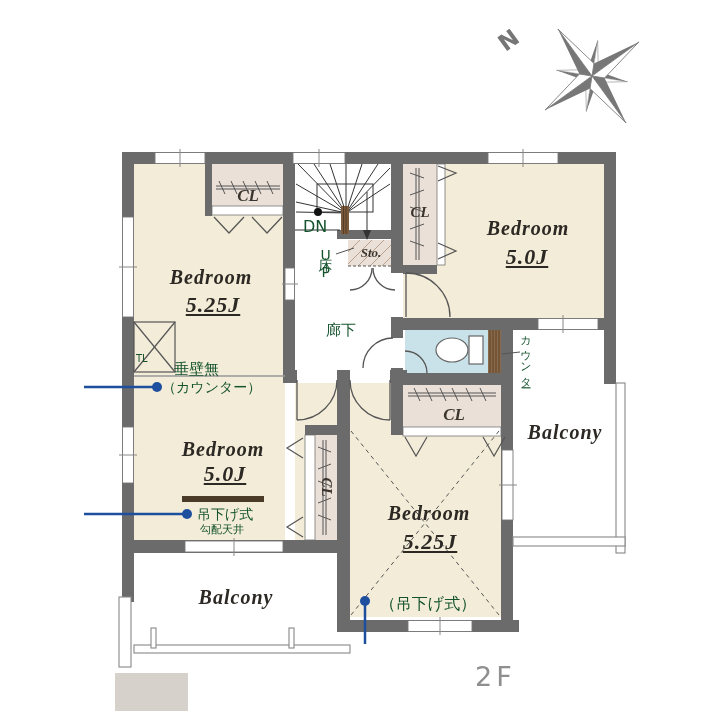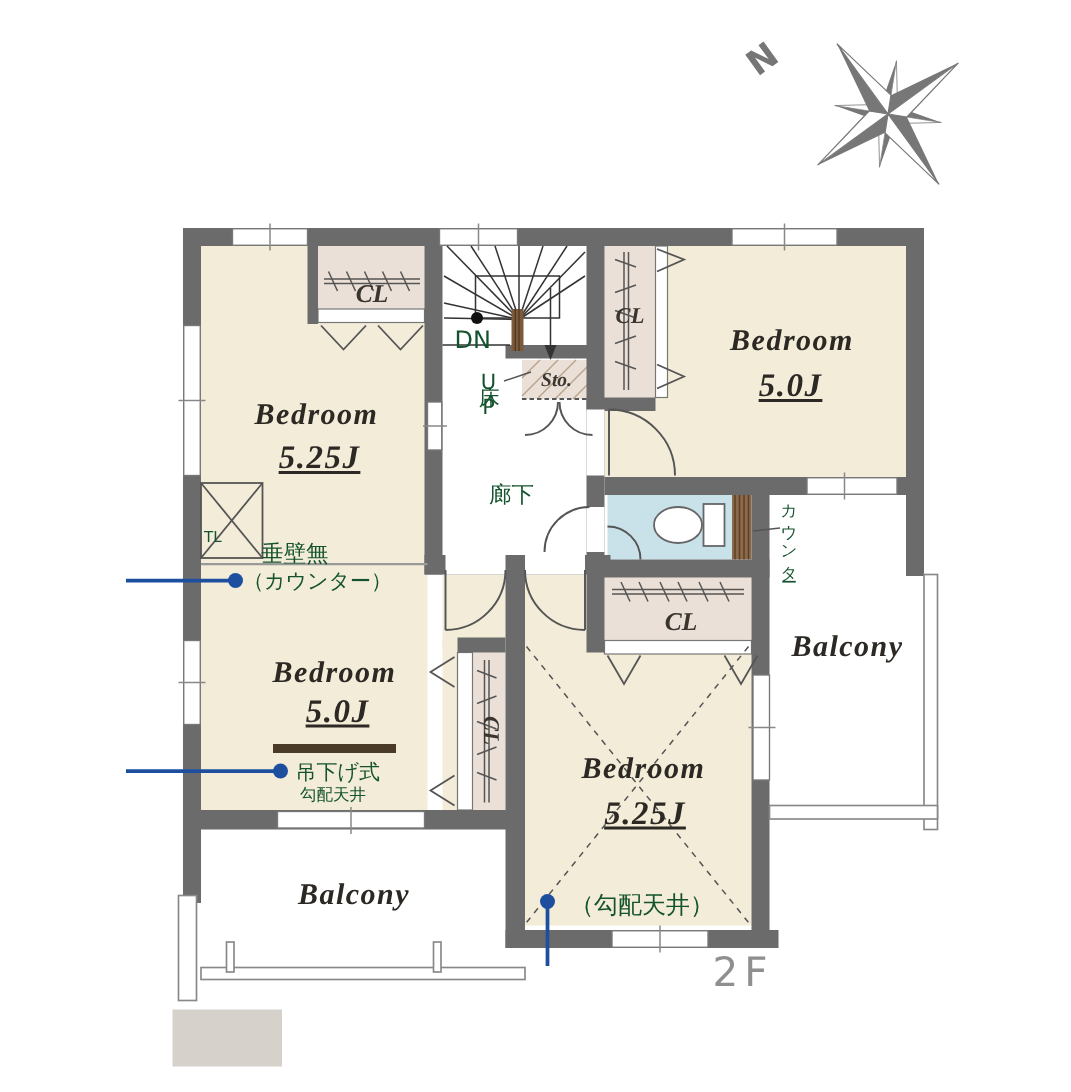--- a/index.html
+++ b/index.html
@@ -19,21 +19,21 @@
        font-size:13px;color:#3a352f;}
   .jp{color:#14532d;}
   .jp16{font-size:16px;}
   .jp15{font-size:15px;}
   .jp14{font-size:14px;}
   .jp13{font-size:10px;}
   .jp11{font-size:11px;}
   .vert-up{writing-mode:vertical-rl;text-orientation:upright;line-height:1.05;letter-spacing:1px;}
   .vert-mx{writing-mode:vertical-rl;line-height:1.0;letter-spacing:1px;}
   .n-label{font-weight:bold;font-size:23px;color:#767676;transform:rotate(-36deg);}
-  .floor2f{font-size:27px;color:#8f8f8f;letter-spacing:4px;}
+  .floor2f{font-size:27px;color:#8f8f8f;letter-spacing:4px;margin-top:28px;}
   svg{position:absolute;left:0;top:0;}
 </style>
 </head>
 <body>
 
 <div id="stage">
 
 <svg width="714" height="728" viewBox="0 0 714 728">
 
   <g>
@@ -286,18 +286,18 @@
 
 <div class="abs jp jp11 vert-mx" style="left:520px;top:328px">カウンター</div>
 <div class="abs jp jp13" style="left:136px;top:353px">TL</div>
 
 <div class="abs jp jp15" style="left:174px;top:360px">垂壁無</div>
 <div class="abs jp jp14" style="left:162px;top:379px">（カウンター）</div>
 
 <div class="abs jp jp14" style="left:197px;top:506px">吊下げ式</div>
 <div class="abs jp jp11" style="left:200px;top:522px">勾配天井</div>
 
-<div class="abs ctr jp jp16" style="left:428px;top:604px">（勾配天井）</div>
+<div class="abs ctr jp jp16" style="left:428px;top:604px">（吊下げ式）</div>
 
 <div class="abs floor2f" style="left:475px;top:633px">2F</div>
 <div class="abs n-label" style="left:499px;top:27px">N</div>
 
 </div>
 
 </body></html>

